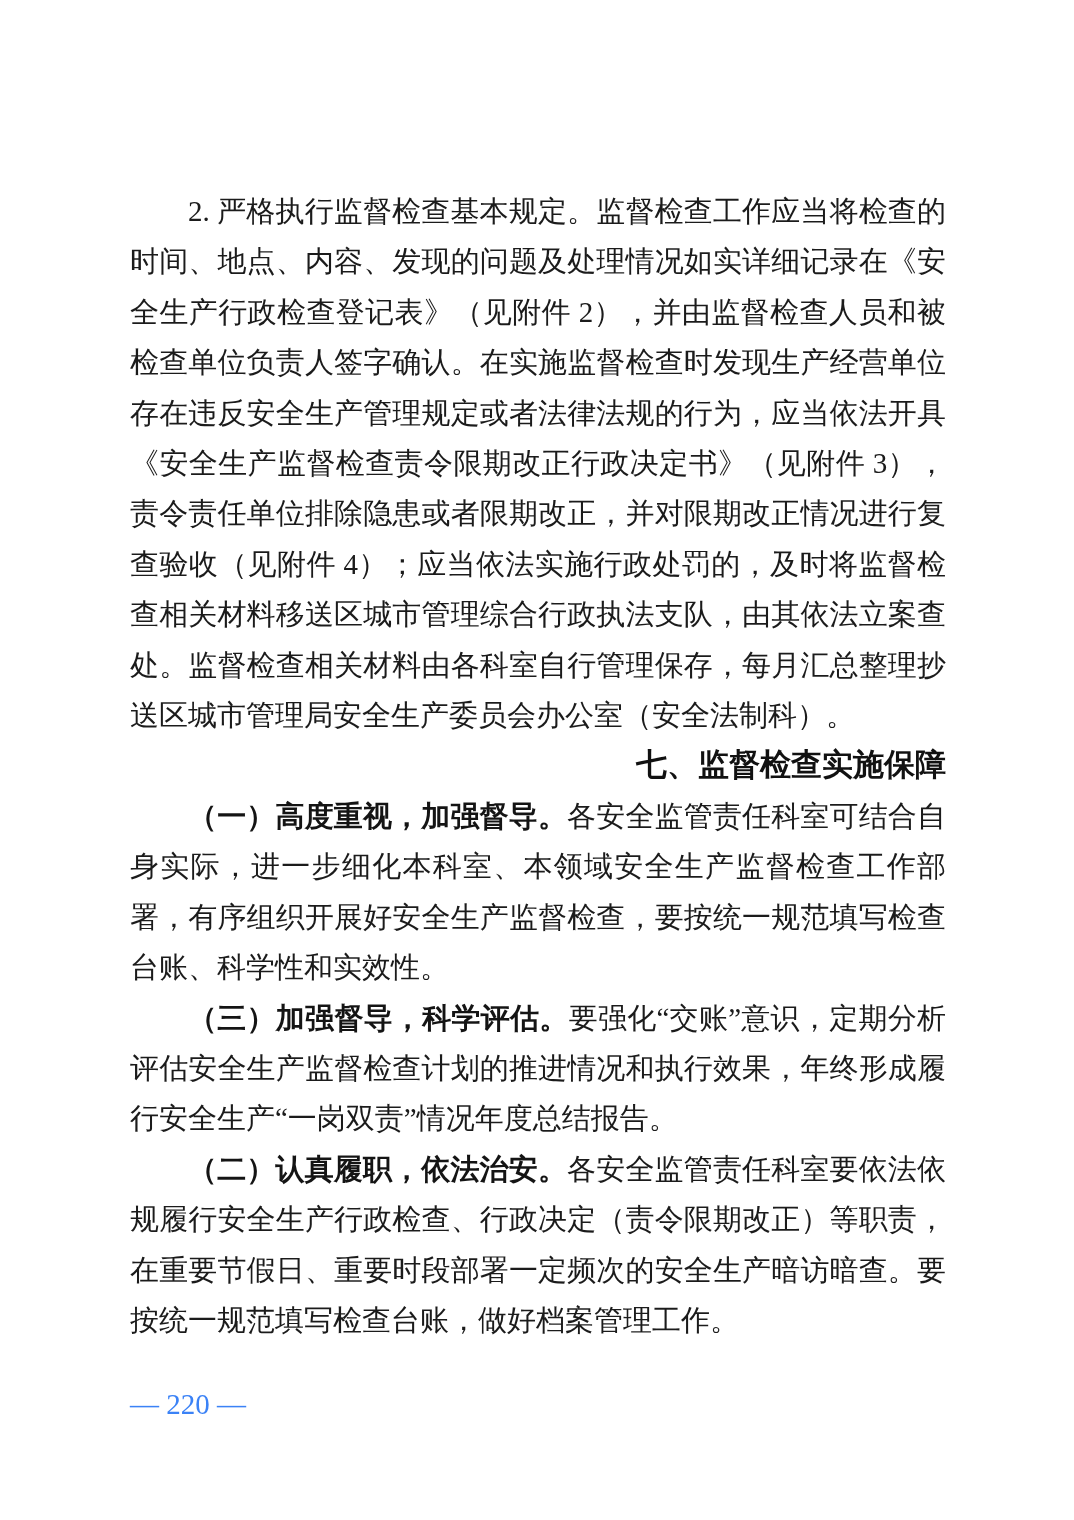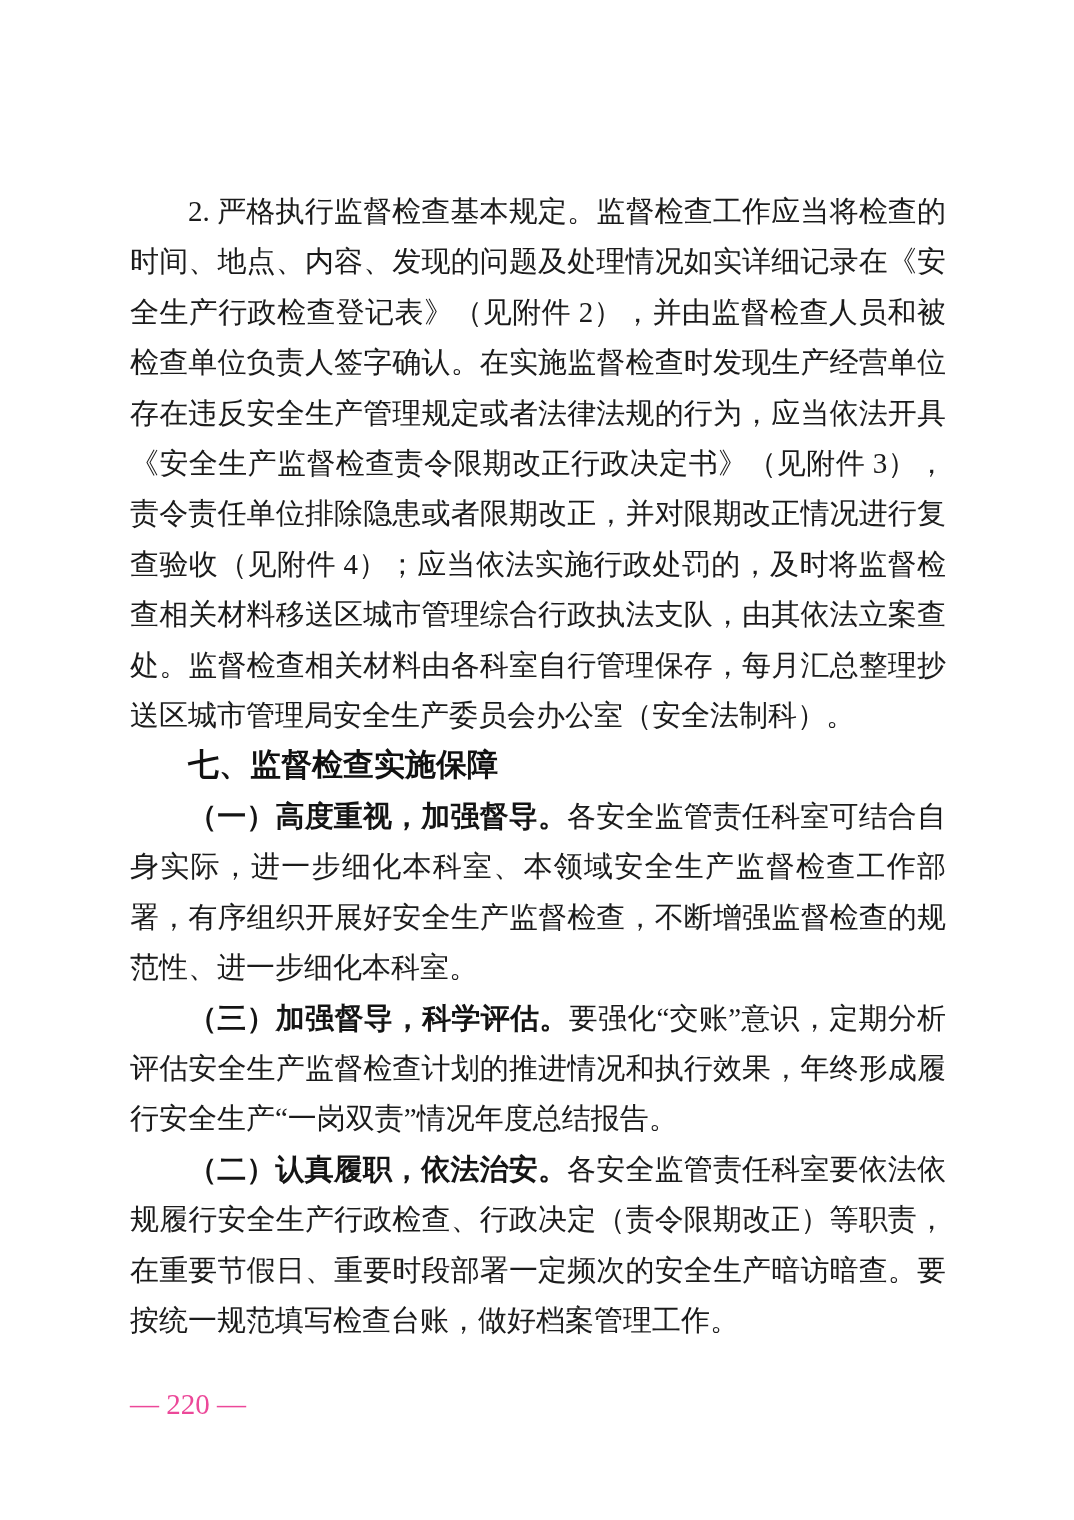--- a/index.html
+++ b/index.html
@@ -32,48 +32,48 @@
     text-indent: 2em;
   }
   .section-heading {
     margin: 0;
     font-family: "Liberation Sans", sans-serif;
     font-weight: bold;
     font-size: 31px;
     line-height: 50.4px;
     text-indent: 58px;
     color: #111111;
-    text-align: left;
+    text-align: right;
   }
   .lead {
     font-weight: bold;
     color: #141414;
   }
   .page-number {
     position: absolute;
     left: 130px;
     top: 1384px;
     font-size: 29px;
     line-height: 40px;
-    color: #ec4899;
+    color: #3b82f6;
     font-family: "Liberation Serif", serif;
   }
 </style>
 </head>
 <body>
 
 <div class="page">
   <div class="content">
 
     <p class="para">2. 严格执行监督检查基本规定。监督检查工作应当将检查的时间、地点、内容、发现的问题及处理情况如实详细记录在《安全生产行政检查登记表》（见附件 2），并由监督检查人员和被检查单位负责人签字确认。在实施监督检查时发现生产经营单位存在违反安全生产管理规定或者法律法规的行为，应当依法开具《安全生产监督检查责令限期改正行政决定书》（见附件 3），责令责任单位排除隐患或者限期改正，并对限期改正情况进行复查验收（见附件 4）；应当依法实施行政处罚的，及时将监督检查相关材料移送区城市管理综合行政执法支队，由其依法立案查处。监督检查相关材料由各科室自行管理保存，每月汇总整理抄送区城市管理局安全生产委员会办公室（安全法制科）。</p>
 
     <h2 class="section-heading">七、监督检查实施保障</h2>
 
     <p class="para">
-      <span class="lead">（一）高度重视，加强督导。</span><span>各安全监管责任科室可结合自身实际，进一步细化本科室、本领域安全生产监督检查工作部署，有序组织开展好安全生产监督检查，不断增强监督检查的规范性、进一步细化本科室。</span>
+      <span class="lead">（一）高度重视，加强督导。</span><span>各安全监管责任科室可结合自身实际，进一步细化本科室、本领域安全生产监督检查工作部署，有序组织开展好安全生产监督检查，要按统一规范填写检查台账、科学性和实效性。</span>
     </p>
 
     <p class="para">
       <span class="lead">（三）加强督导，科学评估。</span><span>要强化“交账”意识，定期分析评估安全生产监督检查计划的推进情况和执行效果，年终形成履行安全生产“一岗双责”情况年度总结报告。</span>
     </p>
 
     <p class="para">
       <span class="lead">（二）认真履职，依法治安。</span><span>各安全监管责任科室要依法依规履行安全生产行政检查、行政决定（责令限期改正）等职责，在重要节假日、重要时段部署一定频次的安全生产暗访暗查。要按统一规范填写检查台账，做好档案管理工作。</span>
     </p>
 

